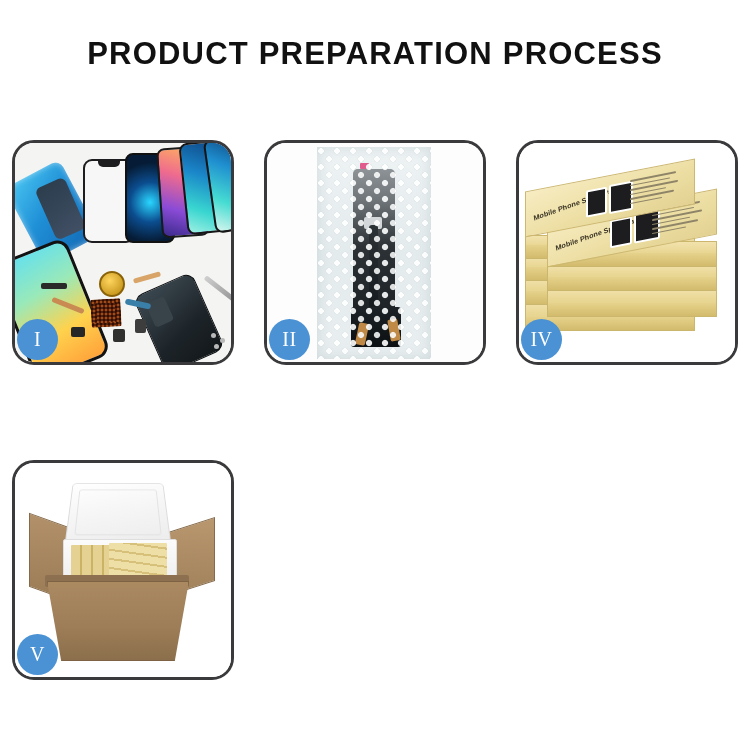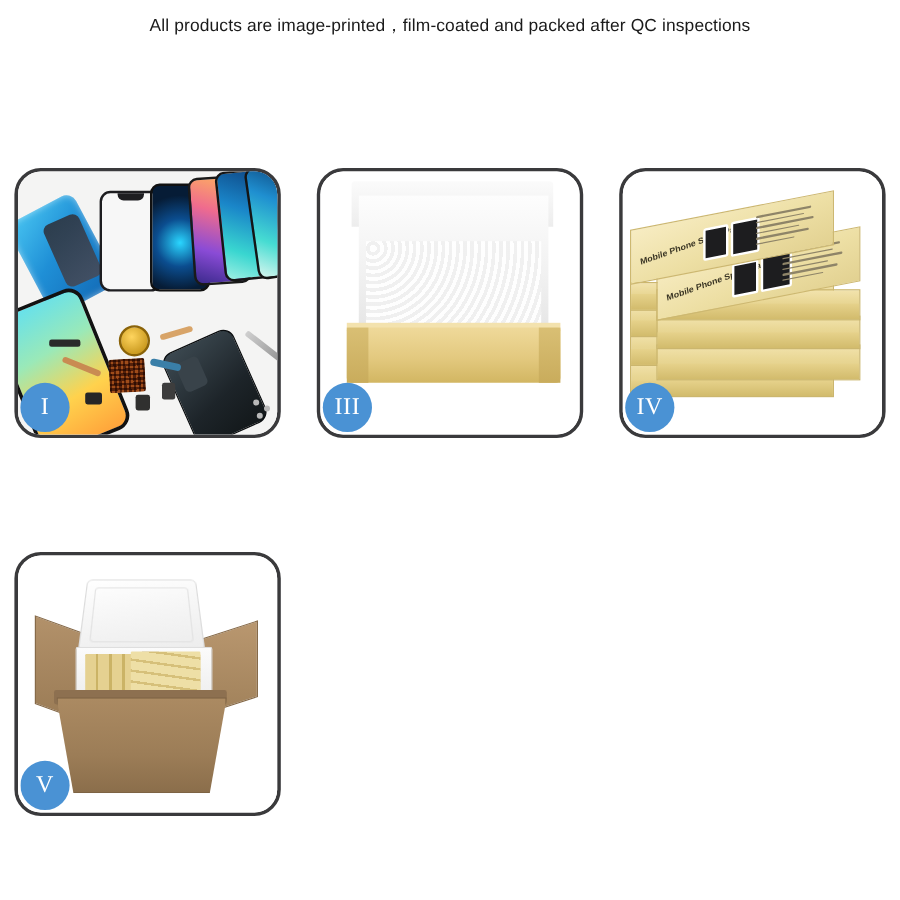--- a/index.html
+++ b/index.html
@@ -388,21 +388,21 @@
     position: absolute; left: 50px; top: 152px; width: 13px; height: 22px;
     background: rgba(150,124,90,.8); transform: rotate(4deg);
   }
 </style>
 </head>
 <body>
 
 <div id="page">
 
   <div class="header">
-    <p class="subtitle">All products are image-printed，film-coated and packed after QC inspections</p>
+    <h1 class="title">PRODUCT PREPARATION PROCESS</h1>
   </div>
 
   <div class="grid">
 
     <div class="panel">
       <div class="panel-inner p1">
         <div class="sheet"></div>
         <div class="glassA"></div>
         <div class="phB"></div>
         <div class="phC"></div>
@@ -422,34 +422,37 @@
         <div class="tweezer"></div>
         <div class="screws">
           <i style="left:0;top:0"></i>
             <i style="left:9px;top:5px"></i>
             <i style="left:3px;top:11px"></i>
         </div>
       </div>
       <div class="badge">I</div>
     </div>
 
-
     <div class="panel">
-      <div class="panel-inner p3">
-        <div class="lid"></div>
-        <div class="foamBack"></div>
-        <div class="foamWrap"></div>
-        <div class="bubblesDark"></div>
-        <div class="trayTopEdge"></div>
-        <div class="trayBody"></div>
-        <div class="trayRimL"></div>
-        <div class="trayRimR"></div>
+      <div class="panel-inner p2">
+        <div class="bag">
+          <div class="partTop"></div>
+          <div class="part"></div>
+          <div class="pink"></div>
+          <div class="conn"></div>
+          <div class="cable"></div>
+          <div class="base"></div>
+          <div class="gold1"></div>
+          <div class="gold2"></div>
+          <div class="bubbles"></div>
+        </div>
       </div>
-      <div class="badge">III</div>
+      <div class="badge">II</div>
     </div>
+
 
     <div class="panel">
       <div class="panel-inner p4">
         <div class="stack">
 
           <div class="bx" style="left:4px;top:140px;width:168px;height:28px;">
               <div class="side"></div>
             </div>
           <div class="bx" style="left:4px;top:116px;width:168px;height:26px;">
               <div class="side"></div>

